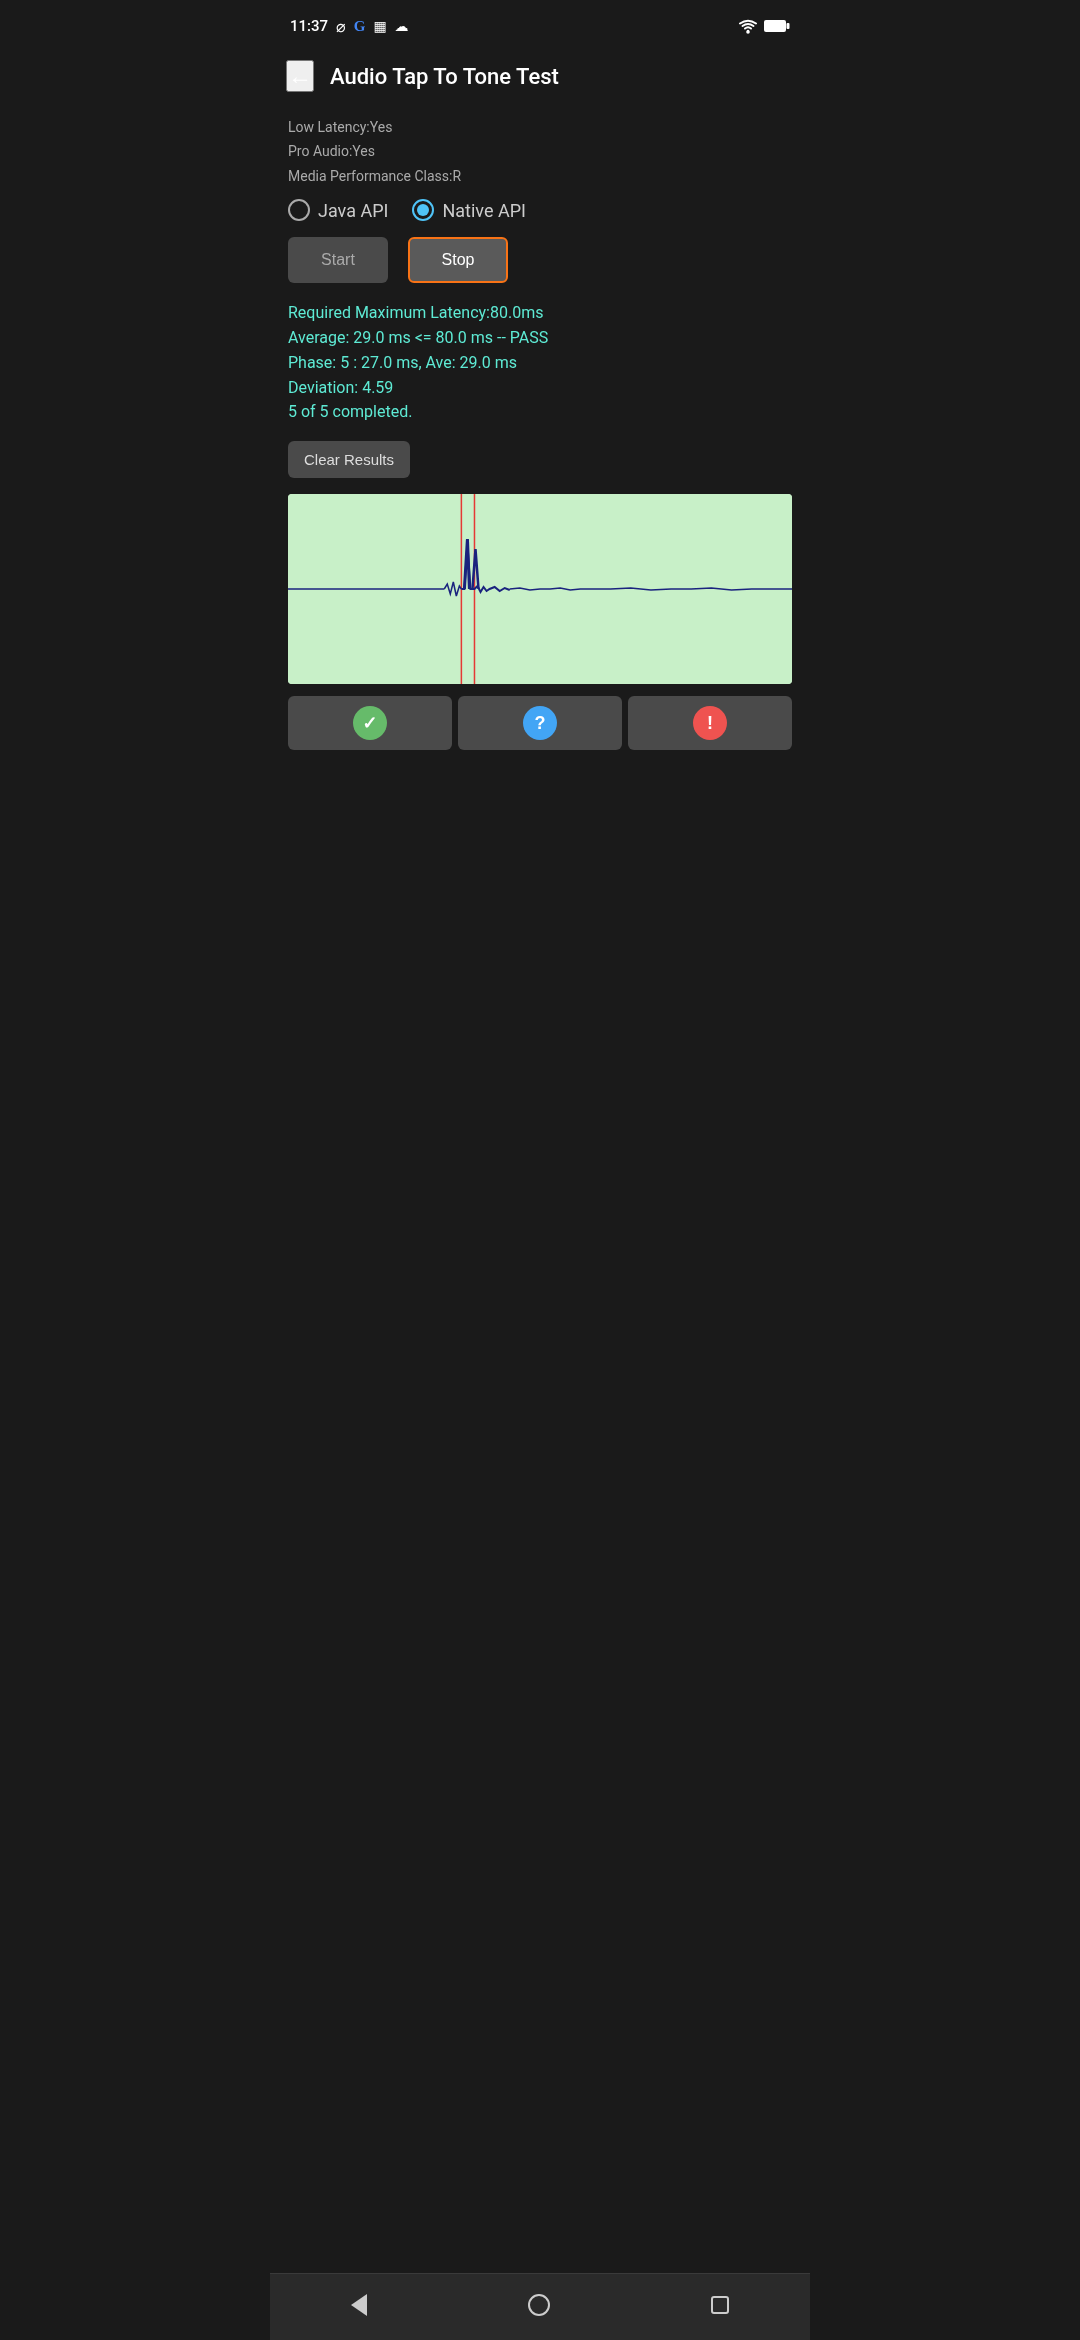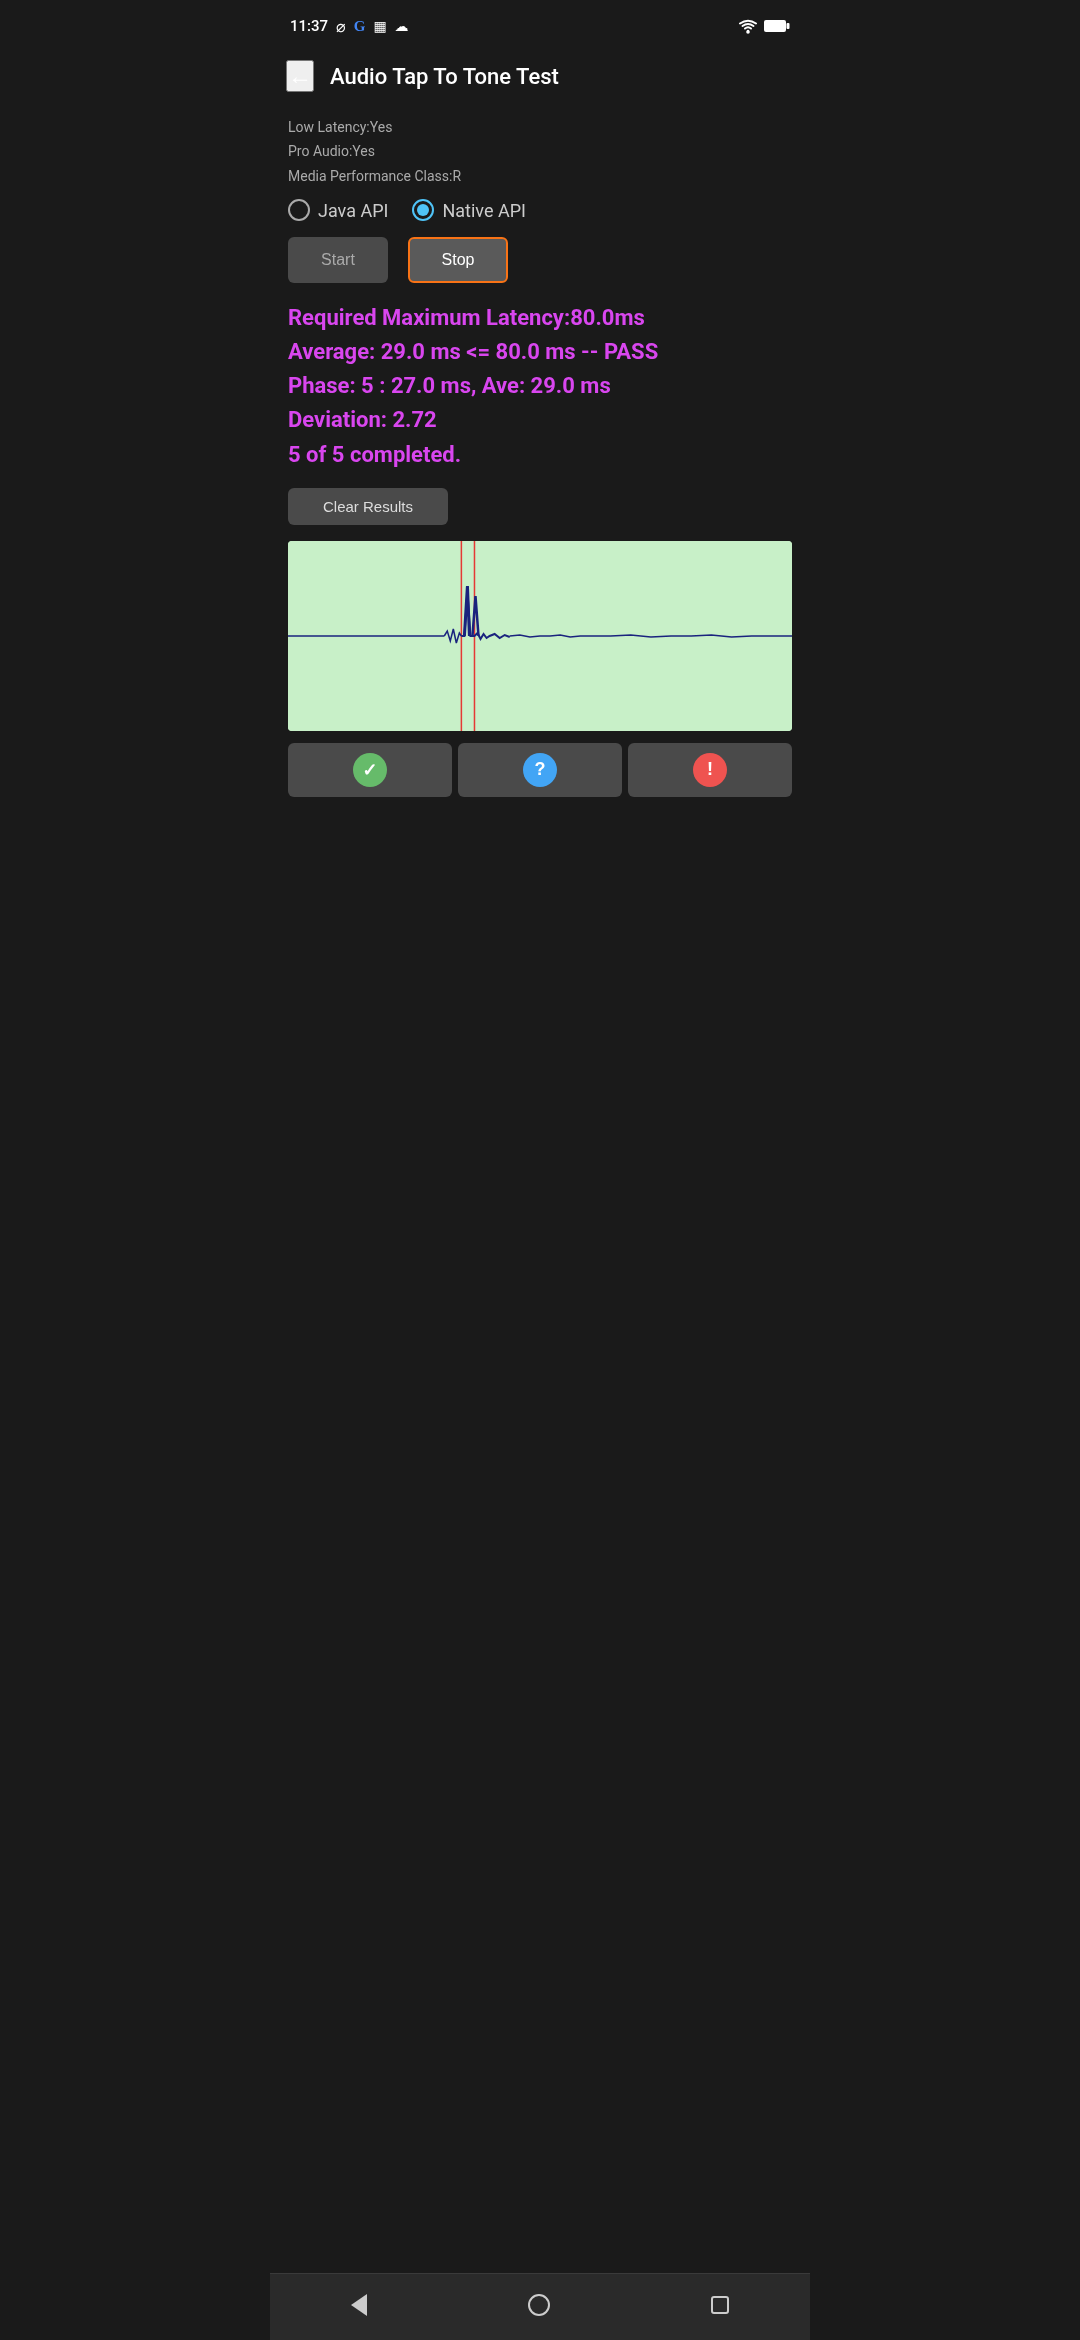--- a/index.html
+++ b/index.html
@@ -152,32 +152,32 @@
       color: #ffffff;
       border: 2px solid #f97316;
     }
 
     
     .results-section {
       margin-bottom: 16px;
     }
 
     .result-line {
-      color: #d946ef;
-      font-size: 22px;
-      font-weight: 700;
+      color: #5eead4;
+      font-size: 16px;
+      font-weight: 400;
       line-height: 1.55;
     }
 
     
     .btn-clear {
       background: #4a4a4a;
       color: #dddddd;
       border: none;
-      padding: 10px 35px;
+      padding: 10px 16px;
       border-radius: 6px;
       font-size: 15px;
       cursor: pointer;
       margin-bottom: 16px;
     }
 
     
     .waveform-container {
       width: 100%;
       background: #c8f0c8;
@@ -351,21 +351,21 @@
   <div class="button-row">
     <button class="btn btn-start">Start</button>
     <button class="btn btn-stop">Stop</button>
   </div>
 
   
   <div class="results-section">
     <p class="result-line">Required Maximum Latency:80.0ms</p>
     <p class="result-line">Average: 29.0 ms &lt;= 80.0 ms -- PASS</p>
     <p class="result-line">Phase: 5 : 27.0 ms, Ave: 29.0 ms</p>
-    <p class="result-line">Deviation: 2.72</p>
+    <p class="result-line">Deviation: 4.59</p>
     <p class="result-line">5 of 5 completed.</p>
   </div>
 
   
   <button class="btn-clear">Clear Results</button>
 
   
   <div class="waveform-container">
     <svg class="waveform-svg" viewBox="0 0 500 190" preserveAspectRatio="none">
 

